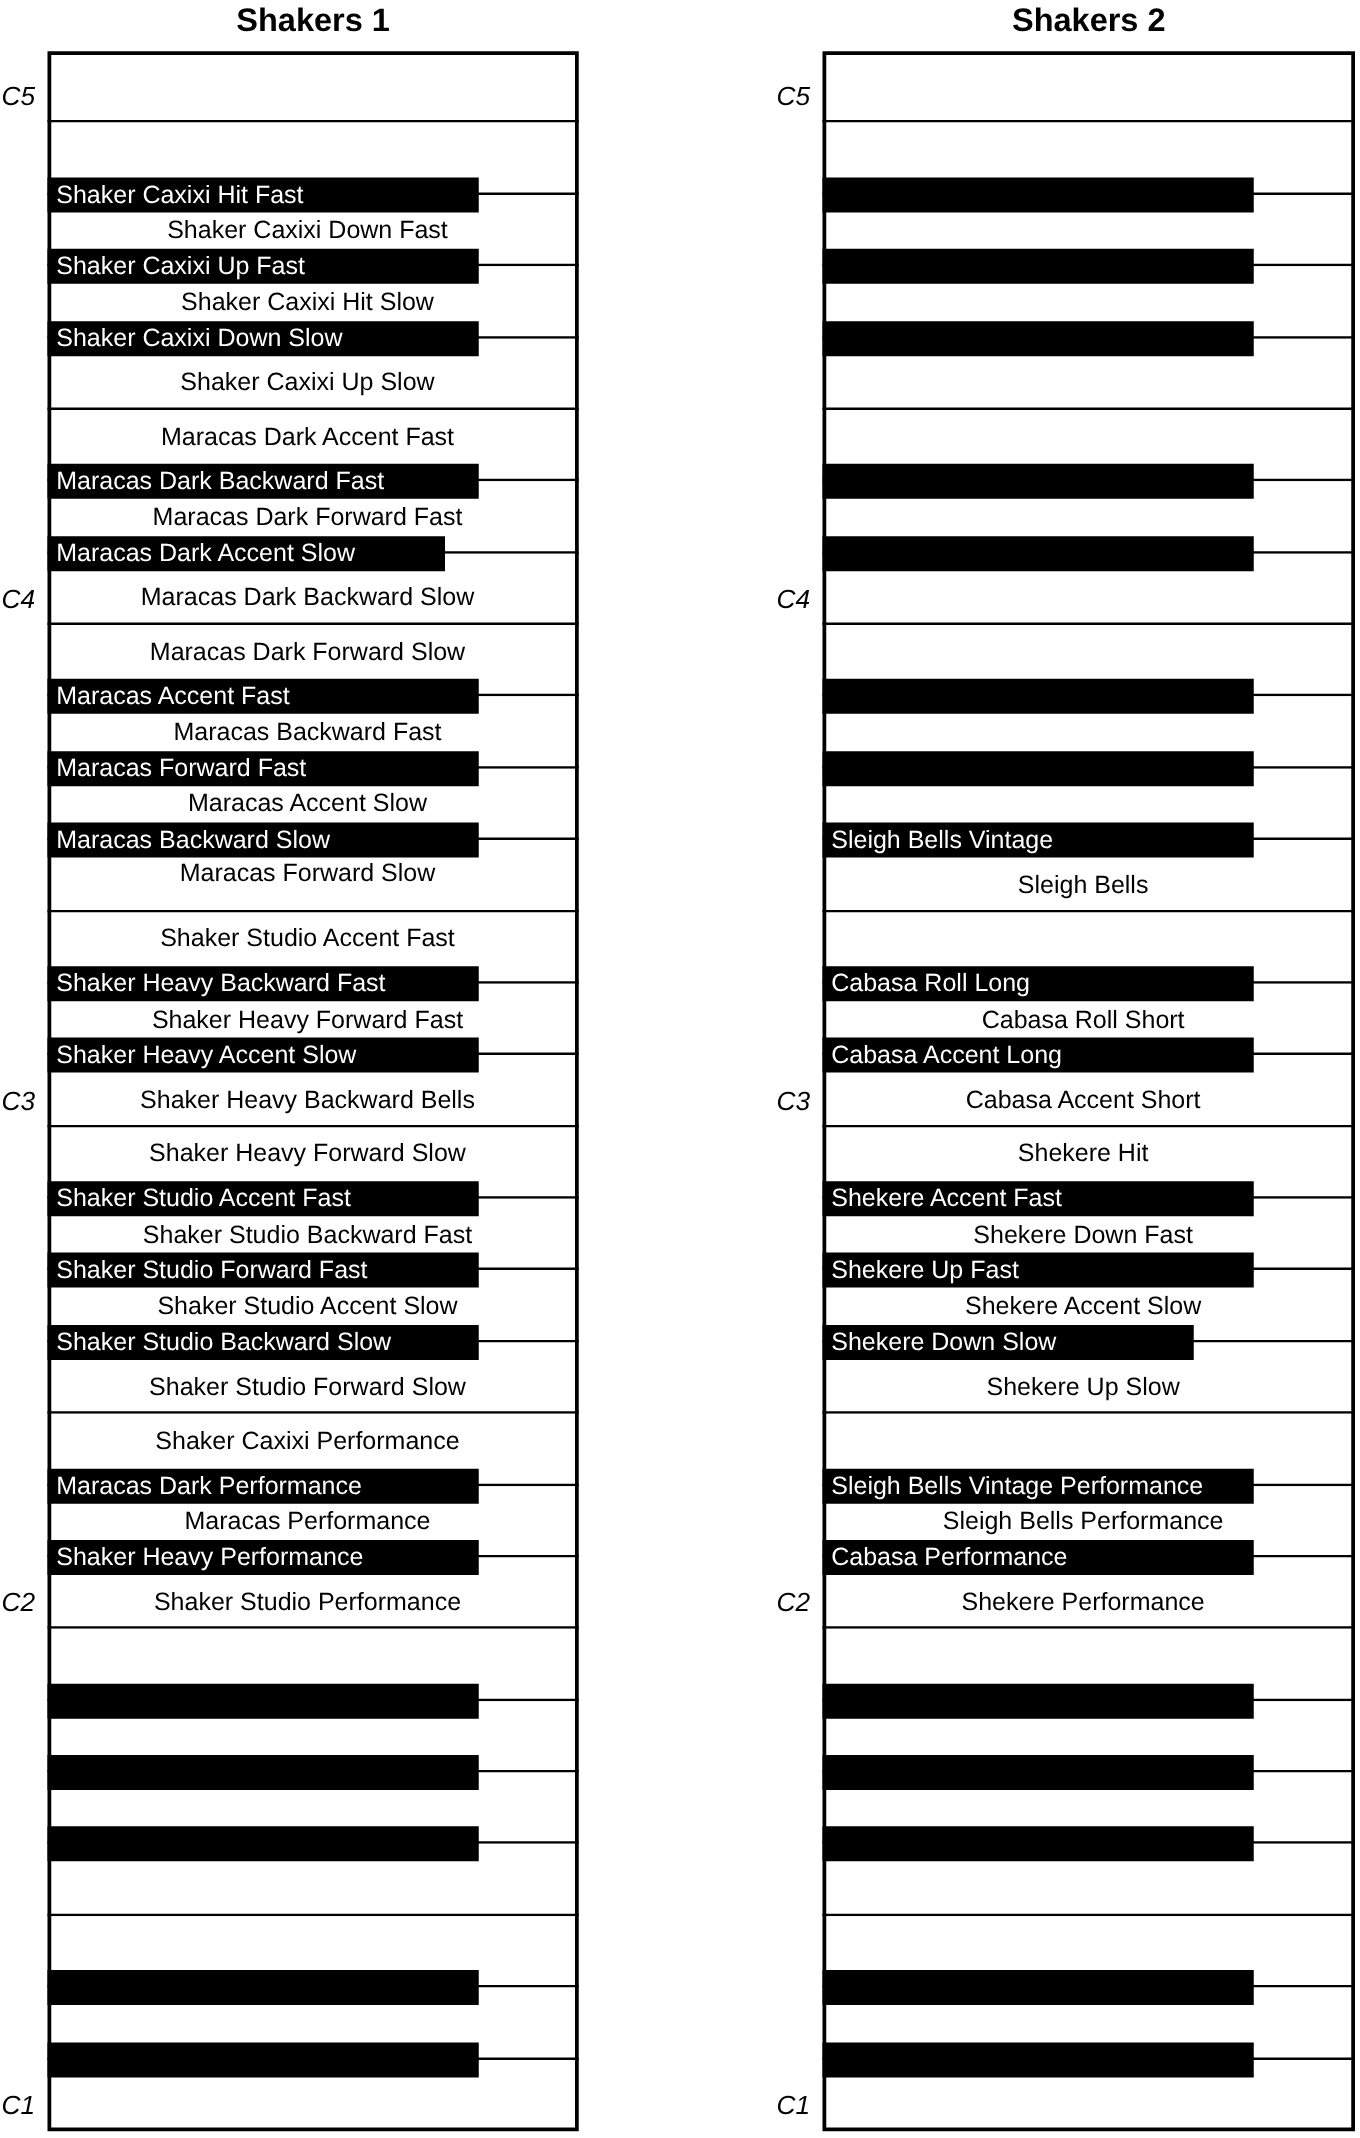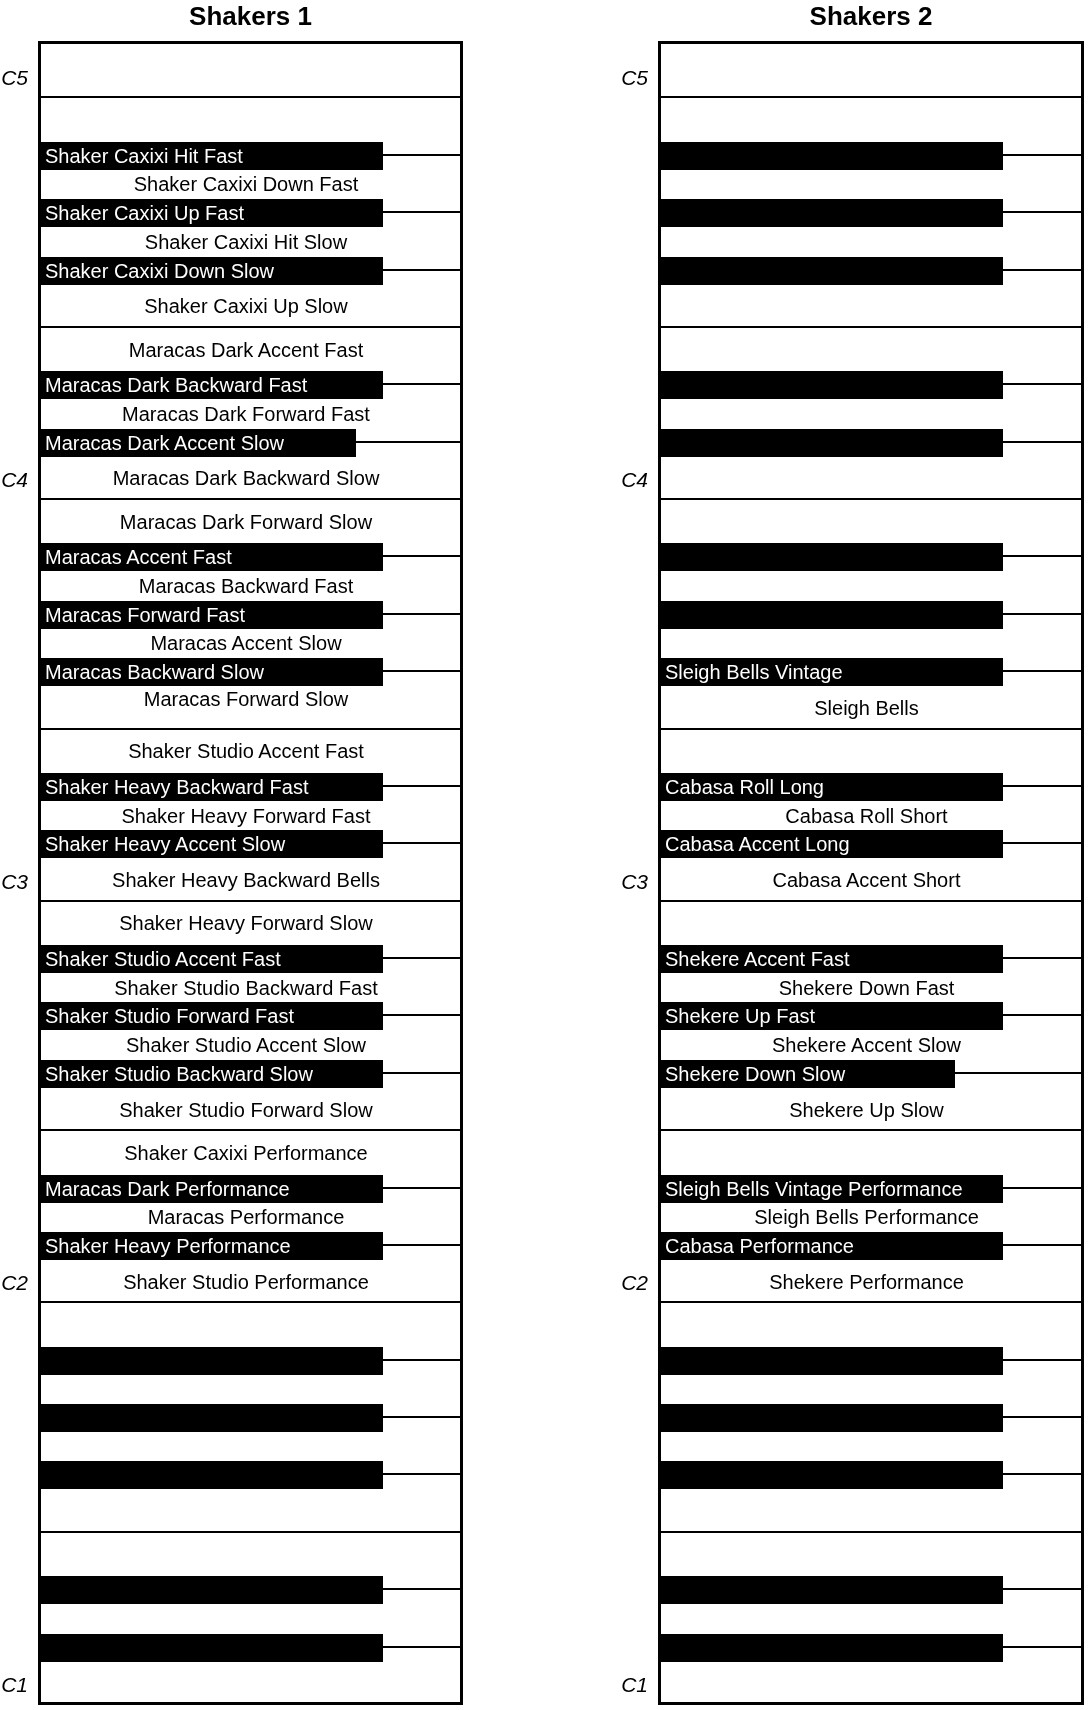--- a/index.html
+++ b/index.html
@@ -234,20 +234,21 @@
     </div>
     <div class="wkey" style="top: 745.931px; height: 57.3793px;"></div>
     <div class="wlabel" style="top: 761.621px;">Cabasa Roll Short</div>
     <div class="bkey" style="top: 789.31px; width: 345px; height: 28px;">
       <span class="bkey-label" style="line-height: 28px;">Cabasa Accent Long</span>
     </div>
     <div class="wkey" style="top: 803.31px; height: 57.3793px;"></div>
     <div class="wlabel" style="top: 826px;">Cabasa Accent Short</div>
     <div class="octave" style="top: 426.034px;">C4</div>
     <div class="wkey" style="top: 860.69px; height: 57.3793px;"></div>
+    <div class="wlabel" style="top: 869.379px;">Shekere Hit</div>
     <div class="bkey" style="top: 904.069px; width: 345px; height: 28px;">
       <span class="bkey-label" style="line-height: 28px;">Shekere Accent Fast</span>
     </div>
     <div class="wkey" style="top: 918.069px; height: 57.3793px;"></div>
     <div class="wlabel" style="top: 933.759px;">Shekere Down Fast</div>
     <div class="bkey" style="top: 961.448px; width: 345px; height: 28px;">
       <span class="bkey-label" style="line-height: 28px;">Shekere Up Fast</span>
     </div>
     <div class="wkey" style="top: 975.448px; height: 57.3793px;"></div>
     <div class="wlabel" style="top: 991.138px;">Shekere Accent Slow</div>

